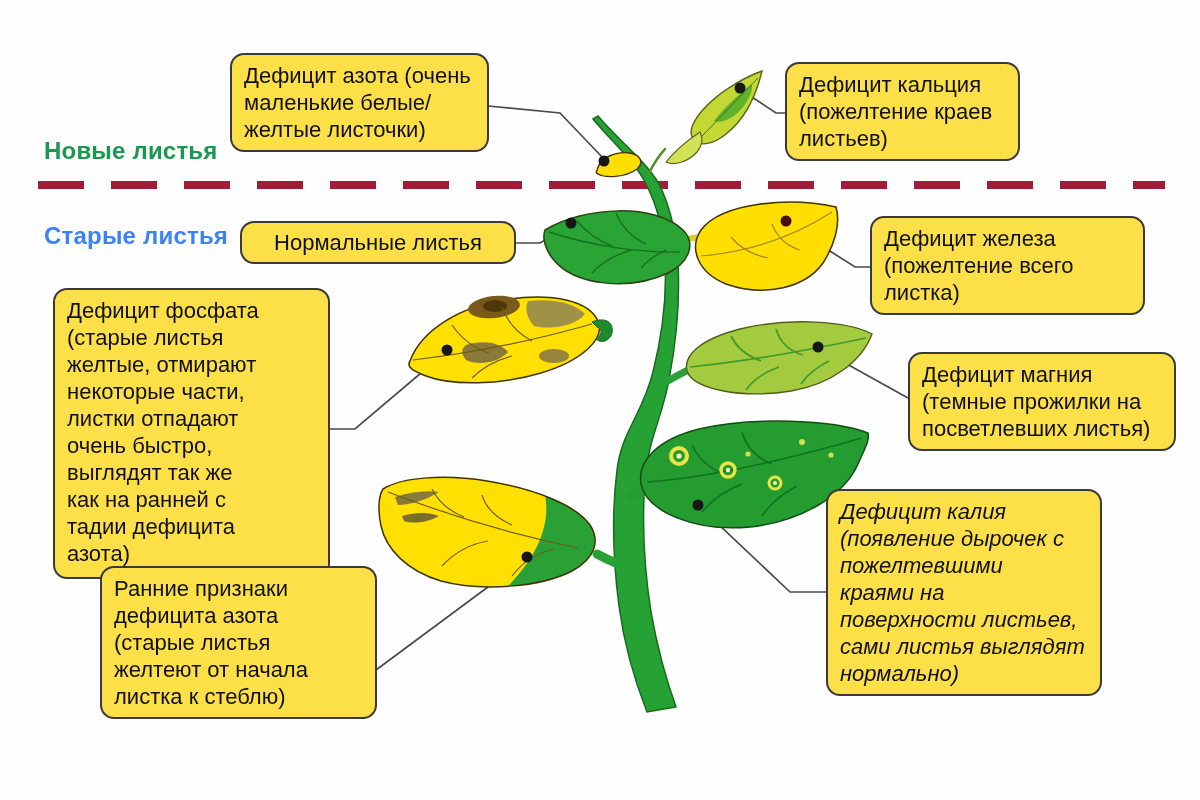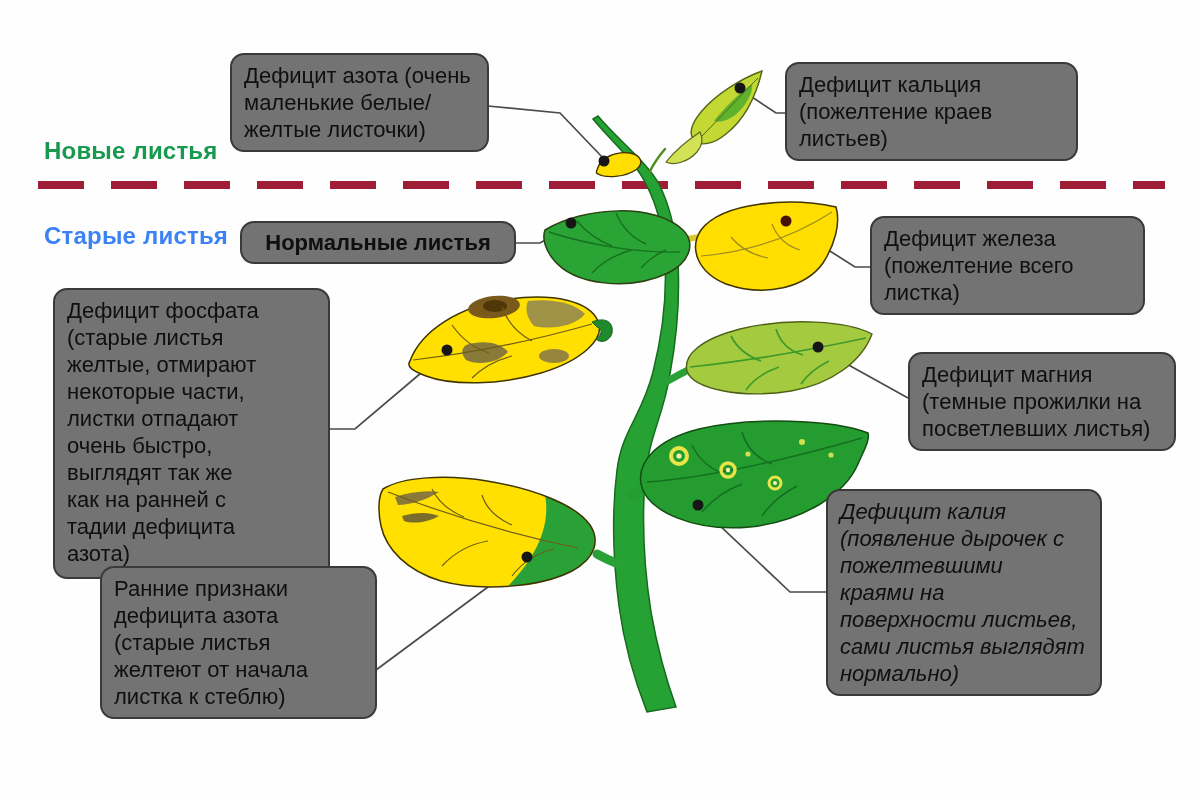--- a/index.html
+++ b/index.html
@@ -2,25 +2,25 @@
 <html><head>
 <meta charset="utf-8">
 <style>
   html,body{margin:0;padding:0;background:#ffffff;}
   .stage{
     position:relative;width:1200px;height:800px;background:#fefefe;
     font-family:"Liberation Sans", sans-serif;overflow:hidden;color:#0f0f0f;
   }
   .plant-svg{position:absolute;left:0;top:0;z-index:1;}
   .callout{
-    position:absolute;z-index:2;background:#737373;border:2px solid #3a3a3a;
+    position:absolute;z-index:2;background:#fde047;border:2px solid #3a3a3a;
     border-radius:14px;padding:7px 12px;font-size:22px;line-height:27px;
     white-space:pre-line;box-sizing:border-box;color:#0f0f0f;
   }
-  .callout.center{display:flex;align-items:center;justify-content:center;white-space:nowrap;padding:0 20px;font-weight:bold;}
+  .callout.center{display:flex;align-items:center;justify-content:center;white-space:nowrap;padding:0 20px;}
   .section-label{position:absolute;z-index:2;font-weight:bold;font-size:24px;letter-spacing:0.2px;}
   .section-label.new{color:#17994e;}
   .section-label.old{color:#3b82f6;}
 </style>
 </head>
 <body>
 
 <div class="stage">
 
   <svg class="plant-svg" width="1200" height="800" viewBox="0 0 1200 800">
@@ -171,21 +171,21 @@
     </g>
   </svg>
 
   <div class="section-label new" style="left:44px;top:124px;margin-top:13px;">Новые листья</div>
   <div class="section-label old" style="left:44px;top:222px;">Старые листья</div>
 
   <div class="callout" style="left:230px;top:53px;width:259px;min-height:95px;">Дефицит азота (очень
 маленькие белые/
 желтые листочки)</div>
 
-  <div class="callout" style="left:785px;top:62px;width:293px;min-height:98px;">Дефицит кальция
+  <div class="callout" style="left:785px;top:62px;width:235px;min-height:98px;">Дефицит кальция
 (пожелтение краев
 листьев)</div>
 
   <div class="callout center" style="left:240px;top:221px;width:276px;height:43px;">Нормальные листья</div>
 
   <div class="callout" style="left:870px;top:216px;width:275px;min-height:97px;">Дефицит железа
 (пожелтение всего
 листка)</div>
 
   <div class="callout" style="left:53px;top:288px;width:277px;min-height:291px;">Дефицит фосфата

